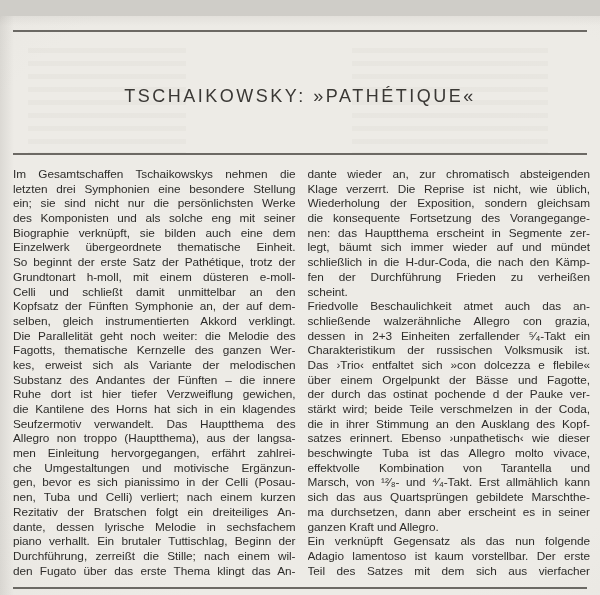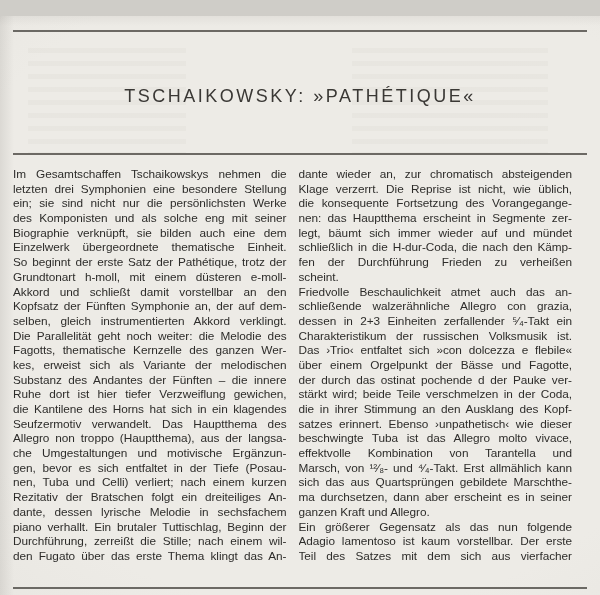--- a/index.html
+++ b/index.html
@@ -34,21 +34,21 @@
     opacity:.55;
     filter:blur(.7px);
     background:
       repeating-linear-gradient(to bottom,
         rgba(115,105,98,.075) 0 5px,
         rgba(115,105,98,0) 5px 13px);
   }
   .ghost.g-left{left:28px;top:32px;width:158px;height:105px;}
   .ghost.g-right{left:352px;top:32px;width:196px;height:105px;}
   .cols{
-    position:absolute;top:151px;left:13px;right:28px;
+    position:absolute;top:151px;left:13px;right:10px;
     display:flex;gap:12px;
   }
   .col{flex:1 1 0;min-width:0;}
   .line{
     font-size:11.8px;
     line-height:14.68px;
     letter-spacing:-.05px;
     color:#2d2c2a;
     text-align:justify;
     text-align-last:justify;
@@ -74,43 +74,45 @@
   <div class="cols">
     <div class="col">
         <div class="line"><span>Im Gesamtschaffen Tschaikowskys nehmen die</span></div>
         <div class="line"><span>letzten drei Symphonien eine besondere Stellung</span></div>
         <div class="line"><span>ein; sie sind nicht nur die persönlichsten Werke</span></div>
         <div class="line"><span>des Komponisten und als solche eng mit seiner</span></div>
         <div class="line"><span>Biographie verknüpft, sie bilden auch eine dem</span></div>
         <div class="line"><span>Einzelwerk übergeordnete thematische Einheit.</span></div>
         <div class="line"><span>So beginnt der erste Satz der </span><span class="it">Pathétique</span><span>, trotz der</span></div>
         <div class="line"><span>Grundtonart h-moll, mit einem düsteren e-moll-</span></div>
-        <div class="line"><span>Akkord und schließt damit vorstellbar an den</span></div>
+        <div class="line"><span>Celli und schließt damit unmittelbar an den</span></div>
         <div class="line"><span>Kopfsatz der Fünften Symphonie an, der auf dem-</span></div>
         <div class="line"><span>selben, gleich instrumentierten Akkord verklingt.</span></div>
         <div class="line"><span>Die Parallelität geht noch weiter: die Melodie des</span></div>
         <div class="line"><span>Fagotts, thematische Kernzelle des ganzen Wer-</span></div>
         <div class="line"><span>kes, erweist sich als Variante der melodischen</span></div>
         <div class="line"><span>Substanz des Andantes der Fünften – die innere</span></div>
         <div class="line"><span>Ruhe dort ist hier tiefer Verzweiflung gewichen,</span></div>
         <div class="line"><span>die Kantilene des Horns hat sich in ein klagendes</span></div>
         <div class="line"><span>Seufzermotiv verwandelt. Das Hauptthema des</span></div>
         <div class="line"><span class="it">Allegro non troppo</span><span> (Hauptthema), aus der langsa-</span></div>
+        <div class="line"><span>men Einleitung hervorgegangen, erfährt zahlrei-</span></div>
         <div class="line"><span>che Umgestaltungen und motivische Ergänzun-</span></div>
-        <div class="line"><span>gen, bevor es sich entfaltet in der Tiefe (Posau-</span></div>
+        <div class="line"><span>gen, bevor es sich pianissimo in der Celli (Posau-</span></div>
         <div class="line"><span>nen, Tuba und Celli) verliert; nach einem kurzen</span></div>
         <div class="line"><span>Rezitativ der Bratschen folgt ein dreiteiliges An-</span></div>
         <div class="line"><span>dante, dessen lyrische Melodie in sechsfachem</span></div>
         <div class="line"><span>piano verhallt. Ein brutaler Tuttischlag, Beginn der</span></div>
         <div class="line"><span>Durchführung, zerreißt die Stille; nach einem wil-</span></div>
         <div class="line"><span>den Fugato über das erste Thema klingt das An-</span></div>
       </div>
     <div class="col">
         <div class="line"><span>dante wieder an, zur chromatisch absteigenden</span></div>
         <div class="line"><span>Klage verzerrt. Die Reprise ist nicht, wie üblich,</span></div>
+        <div class="line"><span>Wiederholung der Exposition, sondern gleichsam</span></div>
         <div class="line"><span>die konsequente Fortsetzung des Vorangegange-</span></div>
         <div class="line"><span>nen: das Hauptthema erscheint in Segmente zer-</span></div>
         <div class="line"><span>legt, bäumt sich immer wieder auf und mündet</span></div>
         <div class="line"><span>schließlich in die H-dur-Coda, die nach den Kämp-</span></div>
         <div class="line"><span>fen der Durchführung Frieden zu verheißen</span></div>
         <div class="line last"><span>scheint.</span></div>
         <div class="line"><span>Friedvolle Beschaulichkeit atmet auch das an-</span></div>
         <div class="line"><span>schließende walzerähnliche </span><span class="it">Allegro con grazia</span><span>,</span></div>
         <div class="line"><span>dessen in 2+3 Einheiten zerfallender ⁵⁄₄-Takt ein</span></div>
         <div class="line"><span>Charakteristikum der russischen Volksmusik ist.</span></div>
@@ -119,20 +121,20 @@
         <div class="line"><span>der durch das ostinat pochende d der Pauke ver-</span></div>
         <div class="line"><span>stärkt wird; beide Teile verschmelzen in der Coda,</span></div>
         <div class="line"><span>die in ihrer Stimmung an den Ausklang des Kopf-</span></div>
         <div class="line"><span>satzes erinnert. Ebenso ›unpathetisch‹ wie dieser</span></div>
         <div class="line"><span>beschwingte Tuba ist das </span><span class="it">Allegro molto vivace</span><span>,</span></div>
         <div class="line"><span>effektvolle Kombination von Tarantella und</span></div>
         <div class="line"><span>Marsch, von ¹²⁄₈- und ⁴⁄₄-Takt. Erst allmählich kann</span></div>
         <div class="line"><span>sich das aus Quartsprüngen gebildete Marschthe-</span></div>
         <div class="line"><span>ma durchsetzen, dann aber erscheint es in seiner</span></div>
         <div class="line last"><span>ganzen Kraft und Allegro.</span></div>
-        <div class="line"><span>Ein größerer Gegensatz als das nun folgende</span></div>
+        <div class="line"><span>Ein verknüpft Gegensatz als das nun folgende</span></div>
         <div class="line"><span class="it">Adagio lamentoso</span><span> ist kaum vorstellbar. Der erste</span></div>
         <div class="line"><span>Teil des Satzes mit dem sich aus vierfacher</span></div>
       </div>
   </div>
 
   <div class="rule bottom"></div>
 </div>
 
 </body></html>

